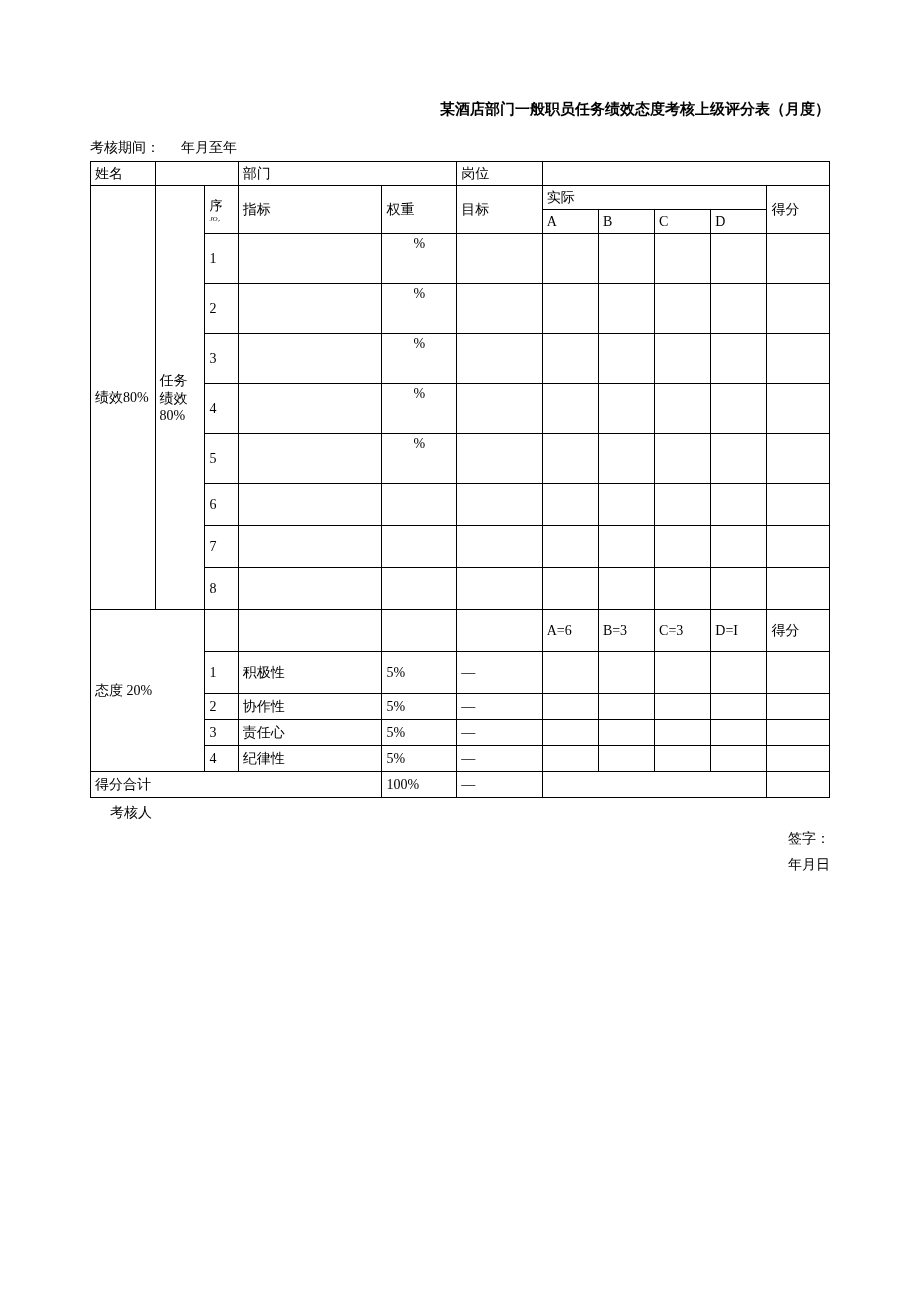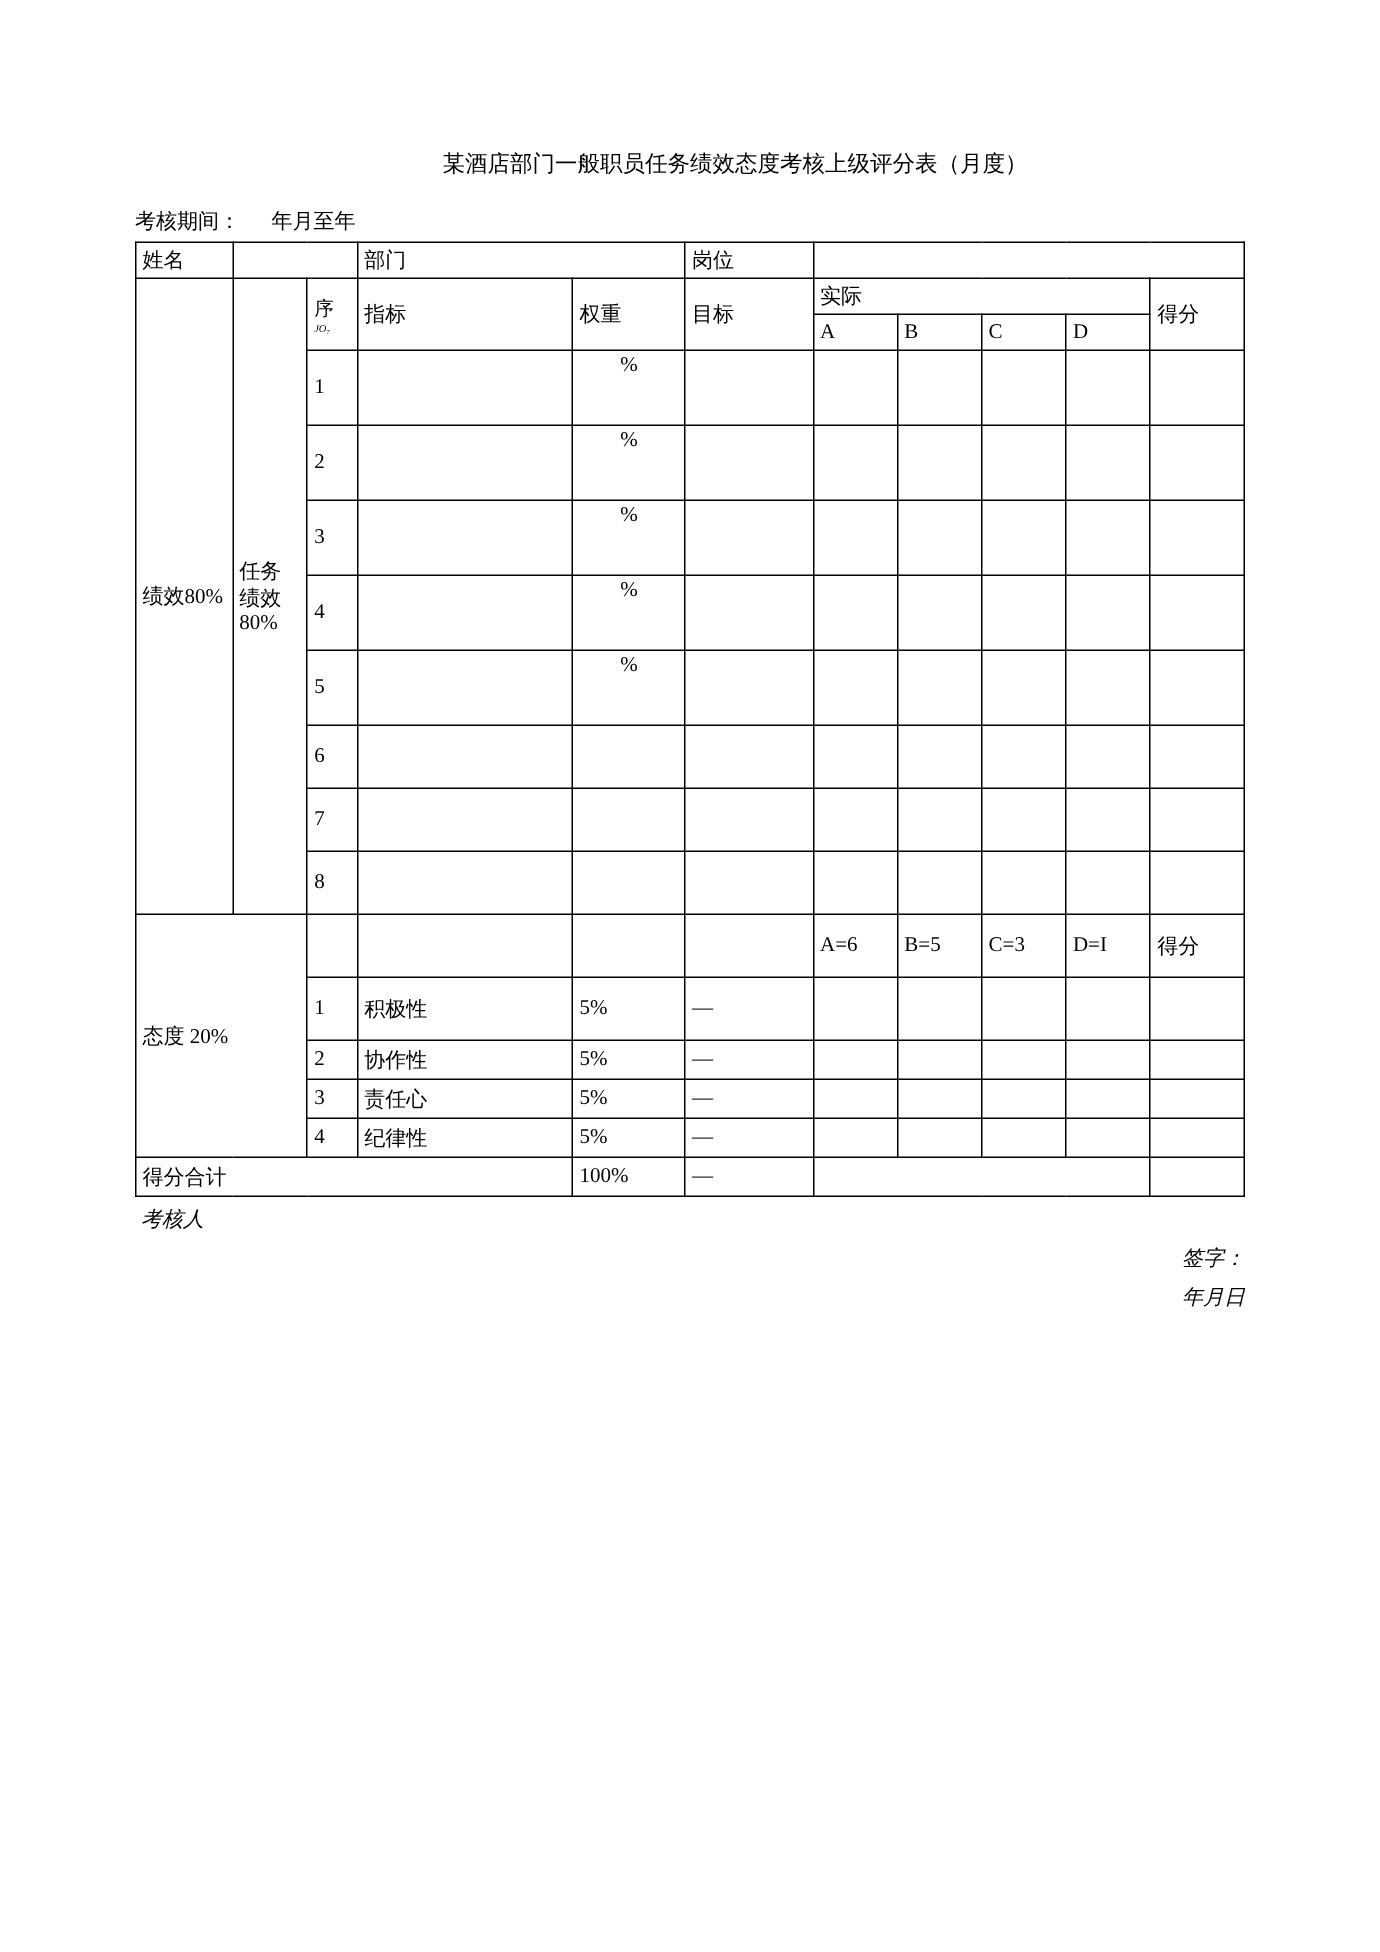--- a/index.html
+++ b/index.html
@@ -10,24 +10,25 @@
     body {
       width: 920px;
       height: 1301px;
       background: #fff;
       font-family: "SimSun", "宋体", serif;
       font-size: 14px;
       color: #000;
       padding: 100px 90px 0 90px;
     }
     .title {
-      text-align: center;
+      text-align: right;
       margin-left: 60px;
       margin-bottom: 20px;
       font-size: 15px;
+      font-weight: bold;
     }
     .period {
       margin-bottom: 4px;
       font-size: 14px;
     }
     table {
       border-collapse: collapse;
       width: 100%;
       table-layout: fixed;
       padding-left: 34px;
@@ -60,22 +61,21 @@
       display: block;
       font-style: italic;
     }
     .pct-cell {
       text-align: center;
       vertical-align: top;
       padding-top: 2px;
     }
     .footer {
       margin-top: 6px;
-      margin-left: 4px;
-      font-style: italic;
+      margin-left: 20px;
     }
     .footer-line {
       margin-left: 110px;
       margin-top: 8px;
       text-align: right;
     }
   </style>
 </head>
 <body>
 
@@ -218,21 +218,21 @@
     <td></td>
   </tr>
 
   <tr class="med-row">
     <td rowspan="5" colspan="2">态度 20%</td>
     <td></td>
     <td></td>
     <td></td>
     <td></td>
     <td>A=6</td>
-    <td>B=5</td>
+    <td>B=3</td>
     <td>C=3</td>
     <td>D=I</td>
     <td>得分</td>
   </tr>
 
   <tr class="med-row">
     <td>1</td>
     <td>积极性</td>
     <td>5%</td>
     <td>—</td>

